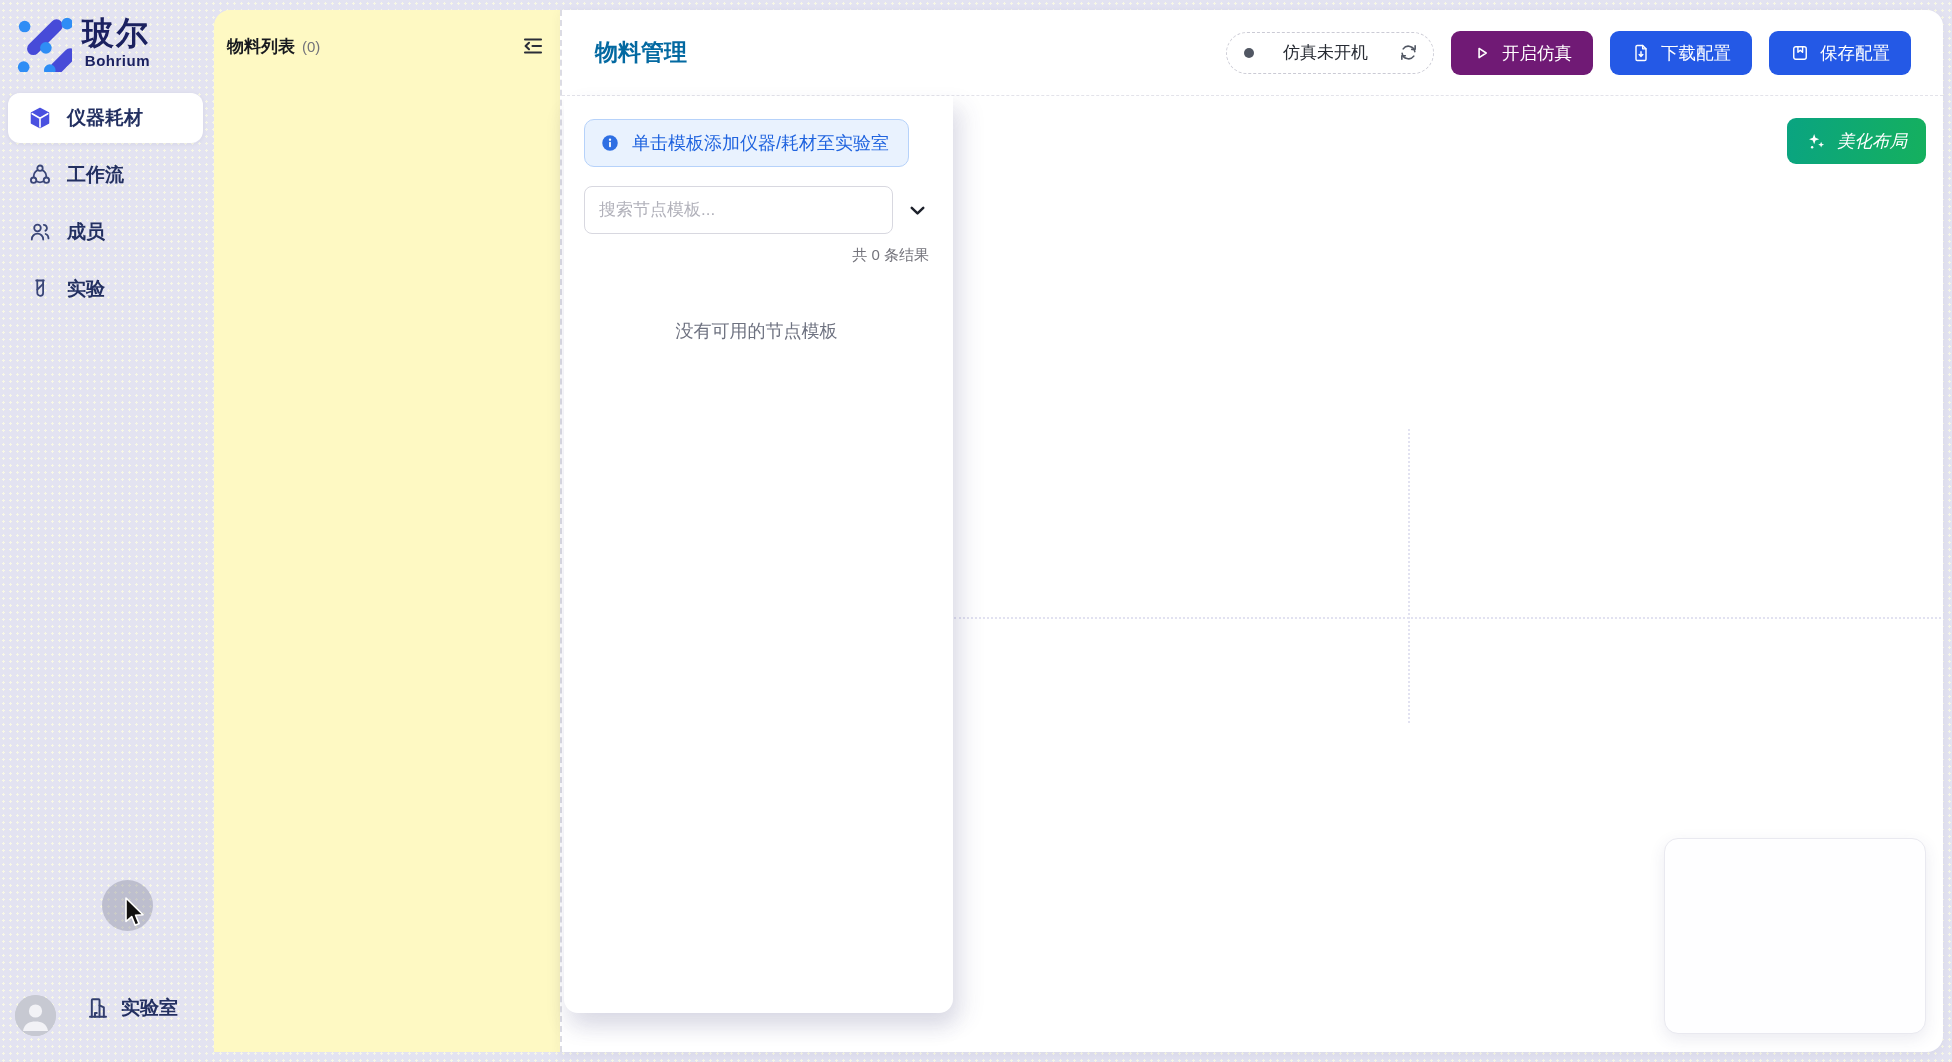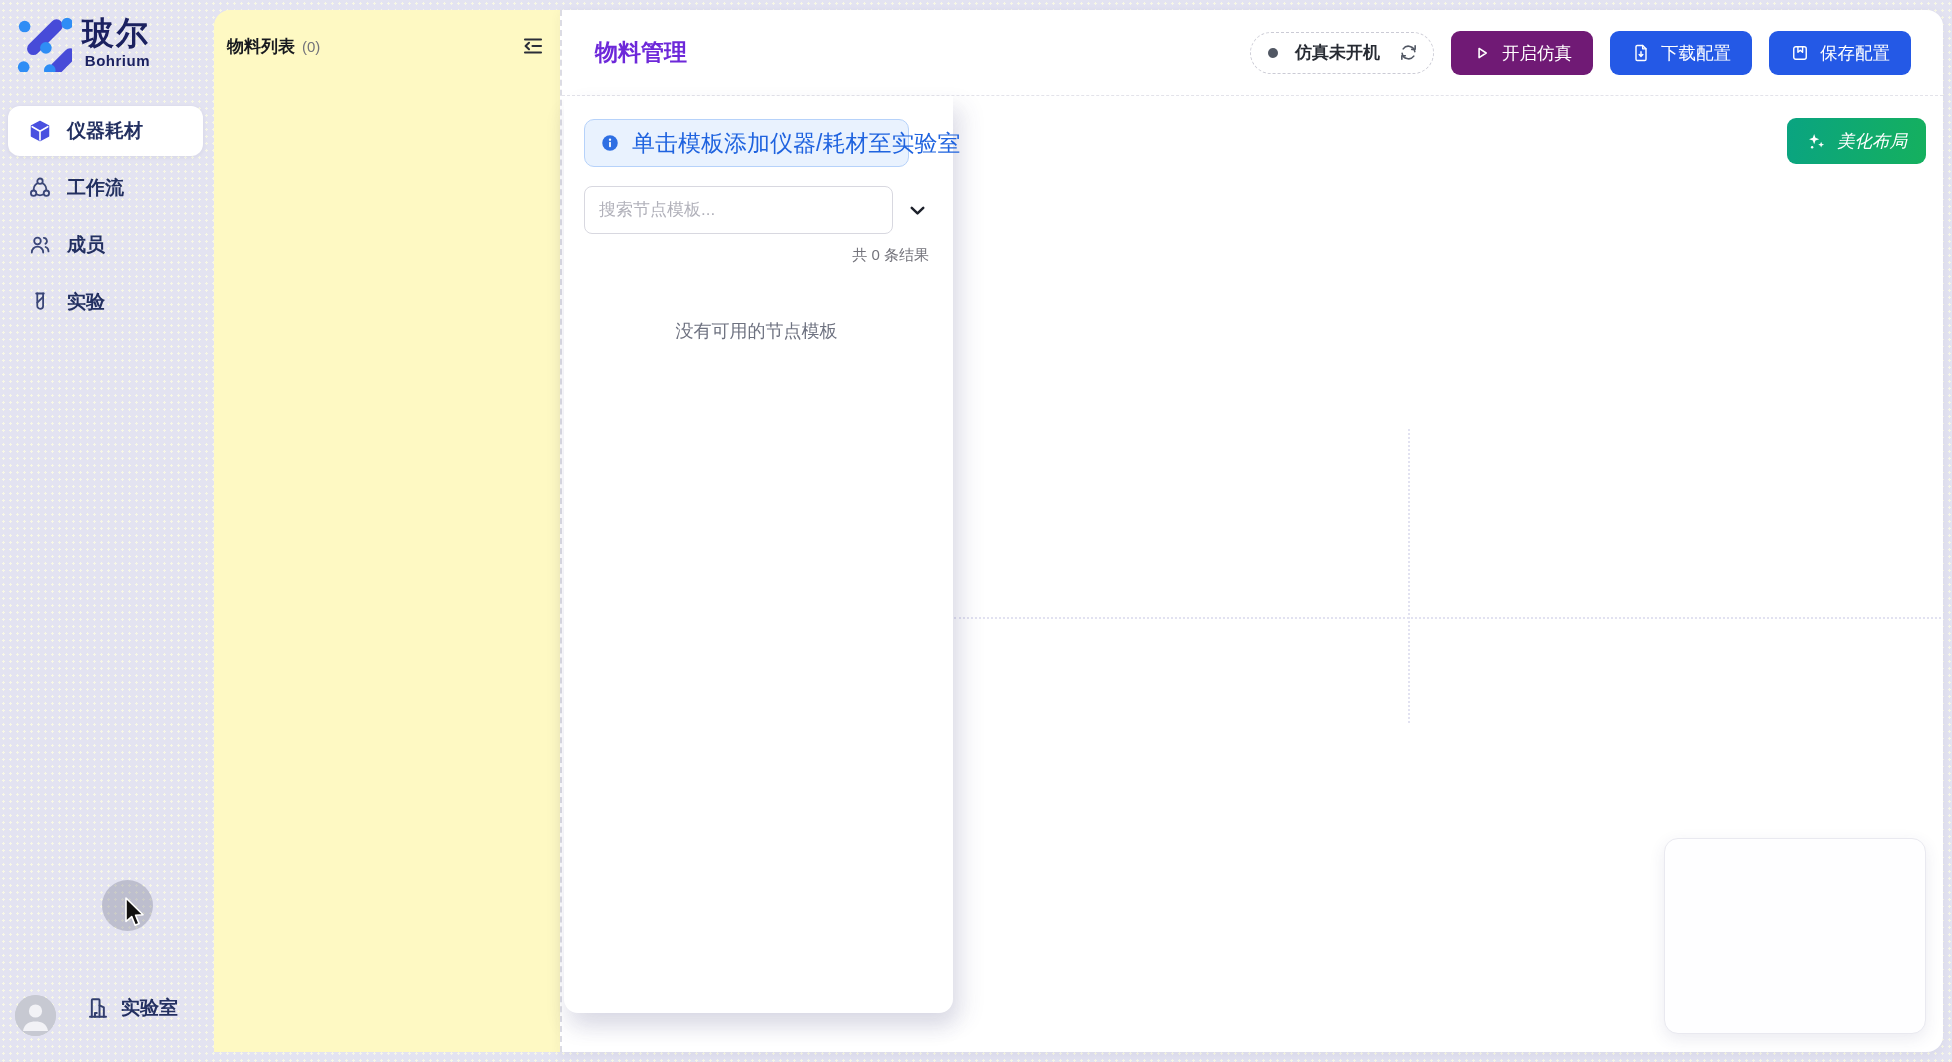--- a/index.html
+++ b/index.html
@@ -11,21 +11,21 @@
     background-size:7px 7px;
     overflow:hidden; position:relative;
     color:#15171d;
   }
   
   .sidebar { position:absolute; left:0; top:0; width:212px; height:1062px; }
   .logo-row { position:absolute; left:14px; top:14px; display:flex; align-items:center; cursor:pointer; }
   .logo-text { margin-left:10px; color:#1b2160;text-align:right; }
   .logo-zh { font-size:32px; font-weight:bold; line-height:1.05; letter-spacing:2px; }
   .logo-en { font-size:15px; font-weight:bold; letter-spacing:.5px; margin-top:1px; }
-  .menu { position:absolute; top:106px; left:8px; right:9px; }
+  .menu { position:absolute; top:93px; left:8px; right:9px; }
   .menu-item { height:50px; margin-bottom:7px; display:flex; align-items:center; padding-left:20px;
     border-radius:12px; font-size:19px; font-weight:600; color:#233061; cursor:pointer; }
   .menu-item .mi-icon { width:24px; height:24px; margin-right:15px; flex:0 0 auto; display:flex; }
   .menu-item.active { background:#ffffff; box-shadow:0 1px 5px rgba(30,30,90,0.07); }
   .sidebar-footer { position:absolute; left:15px; bottom:26px; display:flex; align-items:flex-start; cursor:pointer; }
   .avatar { width:41px; height:41px; border-radius:50%; overflow:hidden; background:#c7c9d2; flex:0 0 auto; }
   .lab-wrap { display:flex; align-items:center; margin-left:29px; }
   .lab-wrap .bld { width:26px; height:26px; margin-right:10px; display:flex; }
   .lab-label { font-size:19px; font-weight:600; color:#233061; }
   
@@ -34,41 +34,41 @@
   .list-header { display:flex; align-items:center; padding:24px 15px 0 13px; }
   .list-title { font-size:17px; font-weight:bold; color:#17191f; }
   .list-count { font-size:15px; color:#73737b; margin-left:7px; }
   .collapse-btn { margin-left:auto; width:24px; height:24px; display:flex; cursor:pointer; }
   
   .main-card { position:absolute; left:560px; top:10px; right:9px; bottom:10px; background:#fff;
     border-radius:0 16px 16px 0; border-left:2px dashed #dcdce4;
     box-shadow:0 3px 12px rgba(50,50,110,0.06); }
   .main-header { height:86px; display:flex; align-items:center; padding:0 32px 0 33px;
     border-bottom:1.5px dashed #e3e3ea; }
-  .page-title { font-size:23px; font-weight:bold; color:#6d28d9; }
+  .page-title { font-size:23px; font-weight:bold; color:#0369a1; }
   .header-actions { margin-left:auto; display:flex; align-items:center; gap:17px; }
   .status-pill { height:42px; border:1.5px dashed #cbcbd5; border-radius:21px; background:#fff;
-    display:flex; align-items:center; gap:17px; padding:0 15px 0 17px; font-size:17px; color:#272b33; cursor:default;font-weight:bold; }
+    display:flex; align-items:center; gap:29px; padding:0 15px 0 17px; font-size:17px; color:#272b33; cursor:default; }
   .status-dot { width:10px; height:10px; border-radius:50%; background:#515763; }
   .refresh-btn { width:19px; height:19px; display:flex; cursor:pointer; margin-left:2px; }
   .btn { height:44px; border:none; border-radius:9px; display:flex; align-items:center; gap:10px;
     padding:0 21px; font-size:17.5px; font-weight:500; color:#fff; cursor:pointer;
     font-family:inherit; }
   .btn .b-icon { width:20px; height:20px; display:flex; }
   .btn-green { background:#701a75; }
   .btn-blue { background:#2459e6; }
   
   .canvas { position:absolute; top:86px; left:0; right:0; bottom:0; border-radius:0 0 16px 0; }
   .template-panel { position:absolute; left:2px; top:0; width:389px; height:917px; background:#fff;
     padding:23px 24px 0 20px; border-radius:0 0 14px 14px;
     box-shadow:12px 10px 22px rgba(60,60,120,0.10), 0 16px 20px rgba(60,60,120,0.10); }
   .tip-banner { width:325px; height:48px; background:#e9f2fe; border:1px solid #b6d2fa; border-radius:10px;
     display:flex; align-items:center; padding:0 15px; cursor:default; }
   .tip-banner .i-icon { width:20px; height:20px; margin-right:12px; flex:0 0 auto; display:flex; }
-  .tip-text { font-size:23px; color:#1f63df; white-space:nowrap; }
+  .tip-text { font-size:18px; color:#1f63df; white-space:nowrap; }
   .search-row { margin-top:19px; display:flex; align-items:center; }
   .search-input { width:309px; height:48px; border:1px solid #d8d8e0; border-radius:8px; padding:12px 14px;
     font-size:17px; color:#333; outline:none; font-family:inherit; background:#fff; }
   .search-input::placeholder { color:#b1b1ba; }
   .dd-chevron { margin-left:13px; width:23px; height:23px; display:flex; cursor:pointer; }
   .result-count { margin-top:12px; text-align:right; font-size:15px; color:#73737b; }
   .empty-message { margin-top:54px; text-align:center; font-size:18px; color:#6e7280; }
   .guide-h { position:absolute; left:392px; right:2px; top:521px; height:0; border-top:2px dotted #e2e2f1; }
   .guide-v { position:absolute; left:846px; top:333px; height:294px; width:0; border-left:2px dotted #e2e2f1; }
   .beautify-btn { position:absolute; top:22px; right:17px; height:46px; border:none; border-radius:9px;

